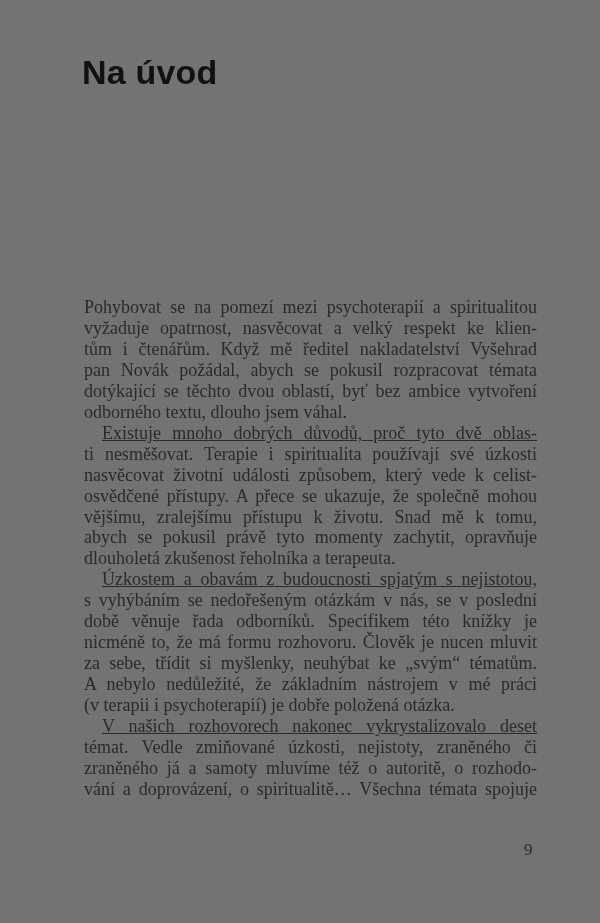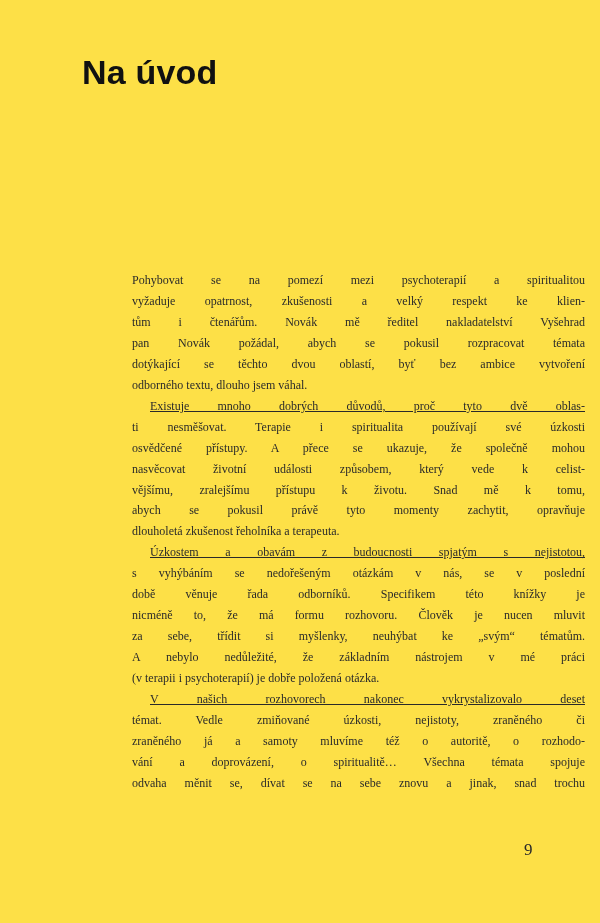--- a/index.html
+++ b/index.html
@@ -1,76 +1,74 @@
 <!DOCTYPE html>
 <html><head>
 <meta charset="utf-8">
 <style>
   html, body { margin: 0; padding: 0; background: #ffffff; }
   body { width: 600px; height: 923px; position: relative; overflow: hidden; }
-  .page { position: absolute; left: 0; top: 0; width: 600px; height: 923px; background: #fde047; }
+  .page { position: absolute; left: 0; top: 0; width: 600px; height: 923px; background: #737373; }
   .title {
     position: absolute; left: 82px; top: 52px; margin: 0;
     font-family: "Liberation Sans", sans-serif; font-weight: bold;
     font-size: 34px; line-height: 40px; color: #111; letter-spacing: 0.2px;
   }
   .body-text {
-    position: absolute; left: 84px; top: 270px; width: 453px;
-    font-family: "Liberation Serif", serif; font-size: 12px; line-height: 20.95px;
+    position: absolute; left: 84px; top: 297px; width: 453px;
+    font-family: "Liberation Serif", serif; font-size: 18px; line-height: 20.95px;
     color: #2a2a2a;
-    margin-left: 48px;
   }
   .line { display: block; white-space: nowrap; text-align: justify; text-align-last: justify; }
   .line.last { text-align-last: left; }
   .line.indent { padding-left: 18px; text-decoration: underline; }
   .page-number {
     position: absolute; left: 524px; top: 840px;
     font-family: "Liberation Serif", serif; font-size: 17px; color: #2a2a2a;
   }
 </style>
 </head>
 <body>
 
 <div class="page">
   <h1 class="title">Na úvod</h1>
 
   <div class="body-text">
 
     <div>
       <span class="line">Pohybovat se na pomezí mezi psychoterapií a spiritualitou</span>
-      <span class="line">vyžaduje opatrnost, zkušenosti a velký respekt ke klien-</span>
-      <span class="line">tům i čtenářům. Novák mě ředitel nakladatelství Vyšehrad</span>
+      <span class="line">vyžaduje opatrnost, nasvěcovat a velký respekt ke klien-</span>
+      <span class="line">tům i čtenářům. Když mě ředitel nakladatelství Vyšehrad</span>
       <span class="line">pan Novák požádal, abych se pokusil rozpracovat témata</span>
       <span class="line">dotýkající se těchto dvou oblastí, byť bez ambice vytvoření</span>
       <span class="line last">odborného textu, dlouho jsem váhal.</span>
     </div>
 
     <div>
       <span class="line indent">Existuje mnoho dobrých důvodů, proč tyto dvě oblas-</span>
       <span class="line">ti nesměšovat. Terapie i spiritualita používají své úzkosti</span>
+      <span class="line">nasvěcovat životní události způsobem, který vede k celist-</span>
       <span class="line">osvědčené přístupy. A přece se ukazuje, že společně mohou</span>
-      <span class="line">nasvěcovat životní události způsobem, který vede k celist-</span>
       <span class="line">vějšímu, zralejšímu přístupu k životu. Snad mě k tomu,</span>
       <span class="line">abych se pokusil právě tyto momenty zachytit, opravňuje</span>
       <span class="line last">dlouholetá zkušenost řeholníka a terapeuta.</span>
     </div>
 
     <div>
       <span class="line indent">Úzkostem a obavám z budoucnosti spjatým s nejistotou,</span>
       <span class="line">s vyhýbáním se nedořešeným otázkám v nás, se v poslední</span>
       <span class="line">době věnuje řada odborníků. Specifikem této knížky je</span>
       <span class="line">nicméně to, že má formu rozhovoru. Člověk je nucen mluvit</span>
       <span class="line">za sebe, třídit si myšlenky, neuhýbat ke „svým“ tématům.</span>
       <span class="line">A nebylo nedůležité, že základním nástrojem v mé práci</span>
       <span class="line last">(v terapii i psychoterapií) je dobře položená otázka.</span>
     </div>
 
     <div>
       <span class="line indent">V našich rozhovorech nakonec vykrystalizovalo deset</span>
       <span class="line">témat. Vedle zmiňované úzkosti, nejistoty, zraněného či</span>
       <span class="line">zraněného já a samoty mluvíme též o autoritě, o rozhodo-</span>
       <span class="line">vání a doprovázení, o spiritualitě… Všechna témata spojuje</span>
-      <span class="line">odvaha měnit se, dívat se na sebe znovu a jinak, snad trochu</span>
     </div>
   </div>
 
   <div class="page-number">9</div>
 </div>
 
 </body></html>

